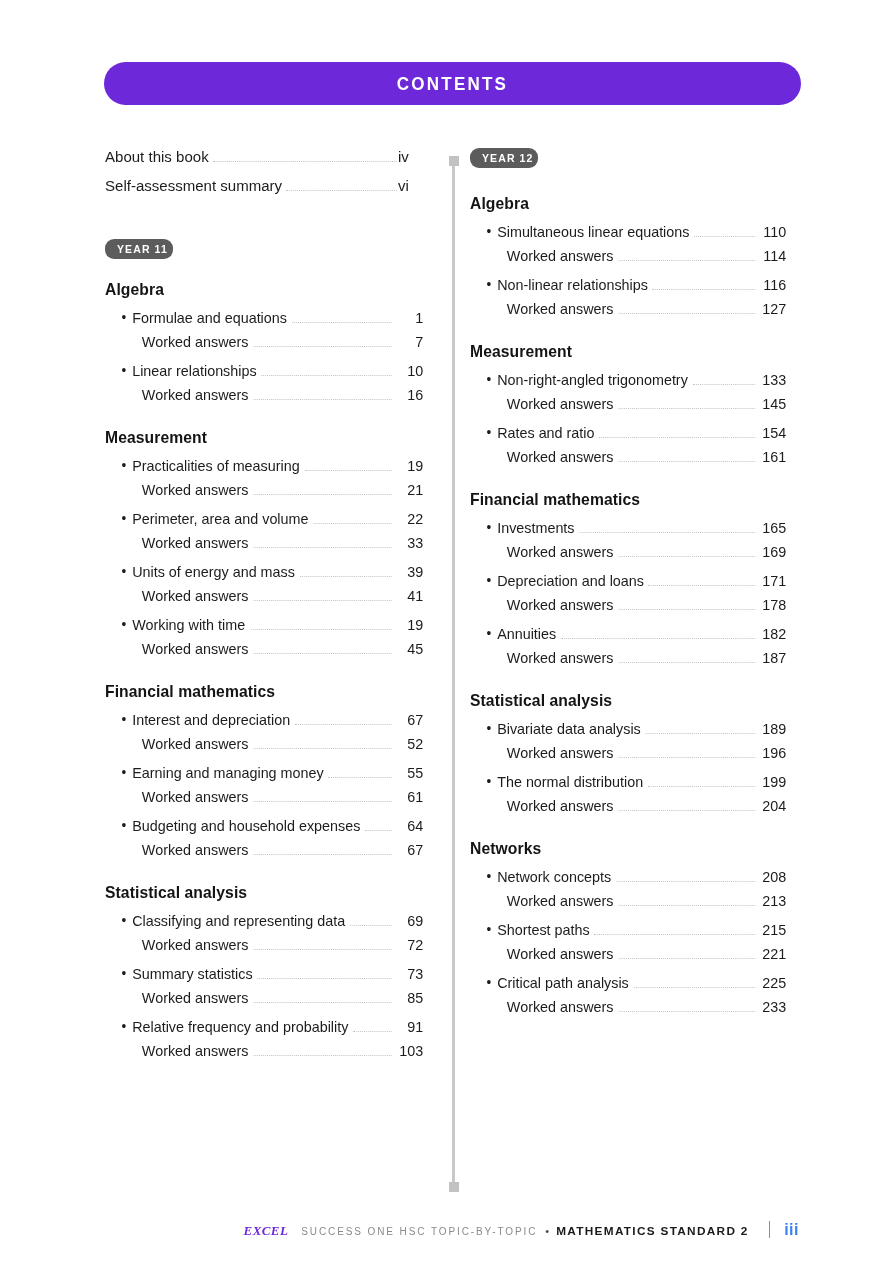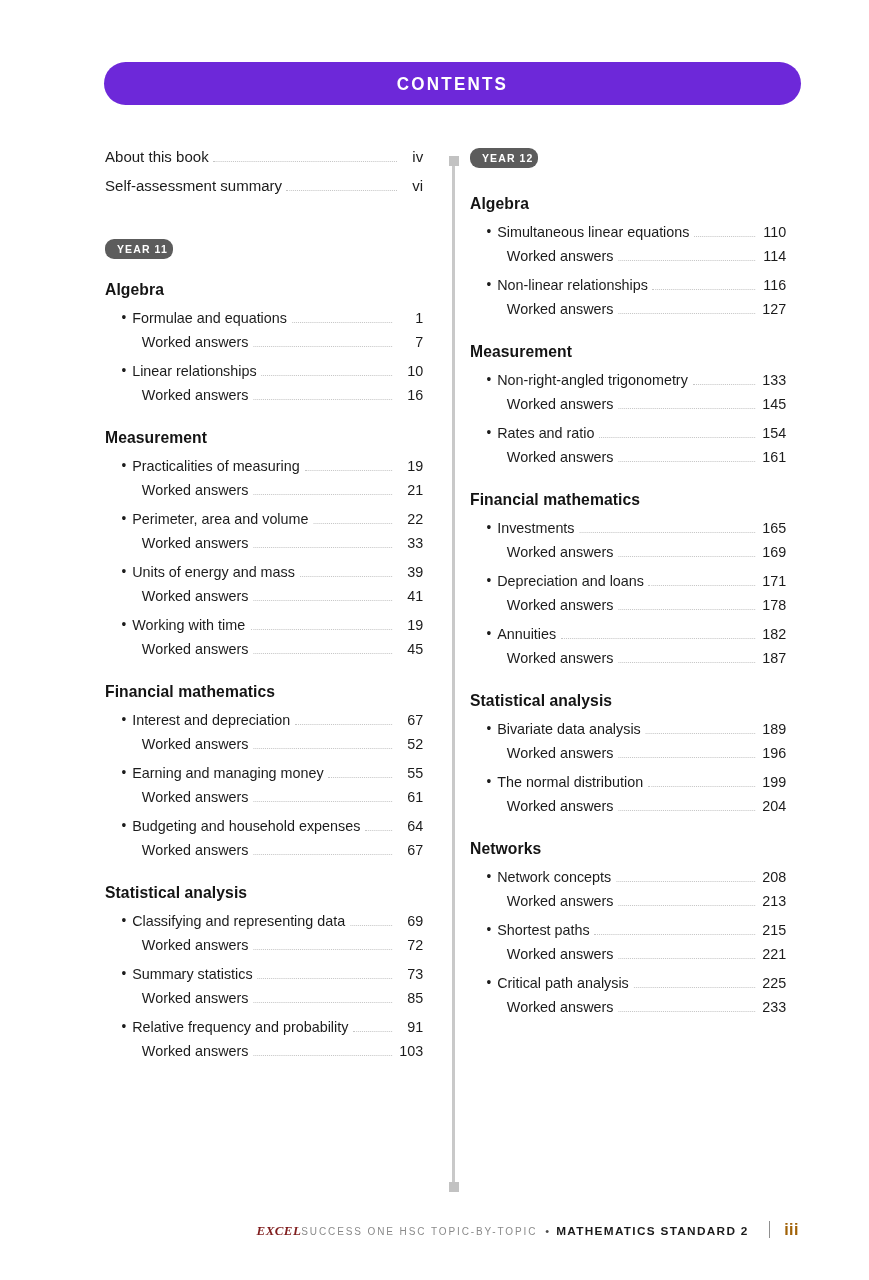--- a/index.html
+++ b/index.html
@@ -78,21 +78,21 @@
   }
   .front-row .txt { white-space: nowrap; }
   .front-row .leader {
     flex: 1 1 auto;
     border-bottom: 1.5px dotted #c4c4c4;
     margin: 0 1px 4px 4px;
     min-width: 8px;
   }
   .front-row .pg {
     white-space: nowrap;
-    text-align: right;
+    text-align: left;
     min-width: 26px;
   }
 
   
   .year-badge {
     display: inline-block;
     background: #5c5c5c;
     color: #ffffff;
     font-size: 10.5px;
     font-weight: bold;
@@ -163,24 +163,24 @@
     display: flex;
     align-items: baseline;
     justify-content: flex-end;
     padding-right: 70px;
     font-size: 12.2px;
   }
   .footer .excel {
     font-family: "Liberation Serif", "DejaVu Serif", serif;
     font-weight: bold;
     font-style: italic;
-    color: #7f1d1d;
+    color: #6d28d9;
     font-size: 13px;
     letter-spacing: 0.4px;
-    margin-right: 0;
+    margin-right: 13px;
   }
   .footer .series {
     color: #8a8a8a;
     letter-spacing: 1.9px;
     font-size: 10px;
   }
   .footer .dot {
     color: #4a4a4a;
     margin: 0 7px 0 8px;
     font-size: 11px;
@@ -195,21 +195,21 @@
     display: inline-block;
     width: 1.5px;
     height: 17px;
     background: #8f8f8f;
     margin: 0 14px 0 20px;
     transform: translateY(3px);
   }
   .footer .pageno {
     font-weight: bold;
     font-size: 16px;
-    color: #a16207;
+    color: #3b82f6;
     letter-spacing: 0.5px;
   }
 </style>
 </head>
 <body>
 
 <div class="contents-bar">
   <span class="title">CONTENTS</span>
 </div>
 

